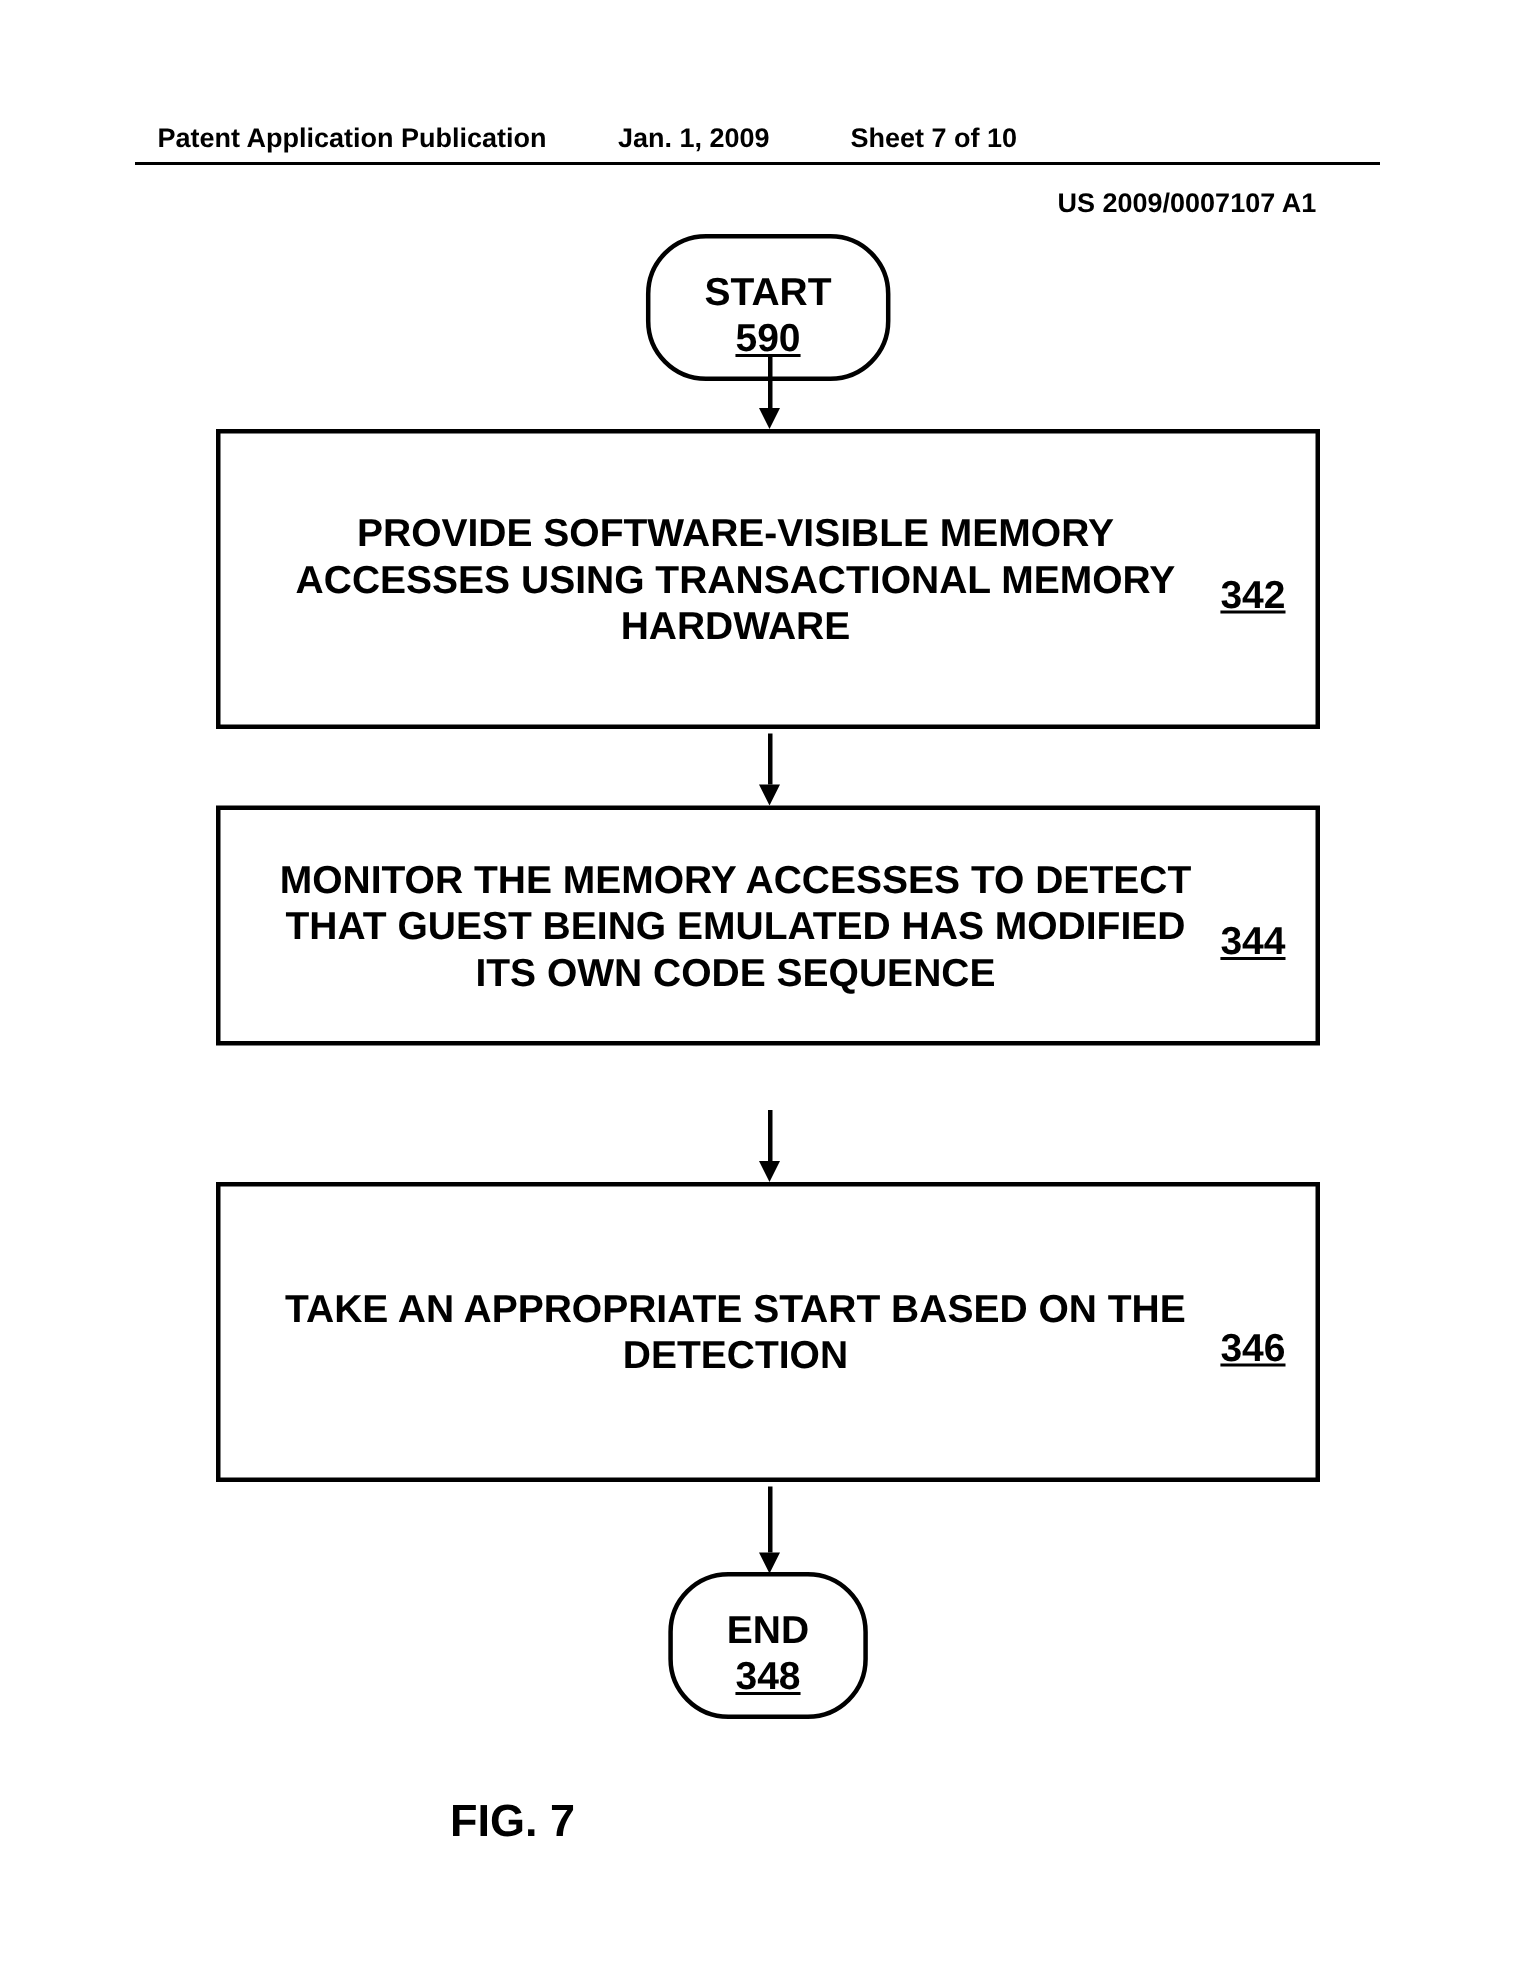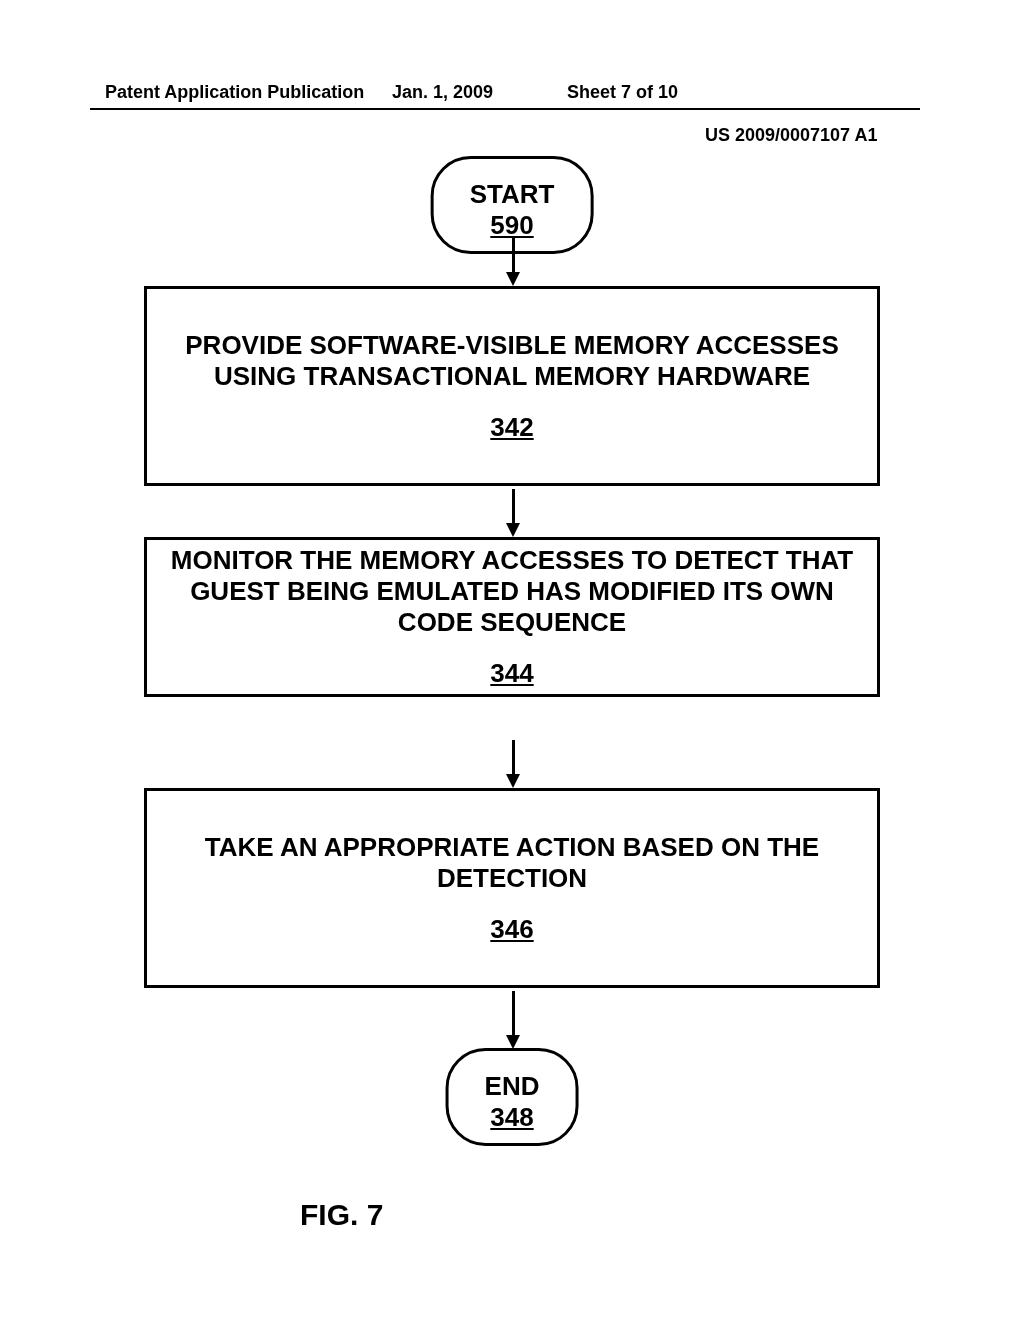--- a/index.html
+++ b/index.html
@@ -14,21 +14,21 @@
   .header {
     position: absolute;
     top: 82px;
     left: 0;
     width: 1024px;
     font-size: 18px;
     font-weight: bold;
   }
   .header span { white-space: pre; }
   .hdr-pub   { position: absolute; left: 105px; }
-  .hdr-date  { position: absolute; left: 392px; }
+  .hdr-date  { position: absolute; left: 412px; }
   .hdr-sheet { position: absolute; left: 567px; }
   .hdr-num   { position: absolute; left: 705px; margin-top: 43px; }
   .hdr-rule {
     position: absolute;
     top: 108px;
     left: 90px;
     width: 830px;
     border-top: 2px solid #000;
   }
 
@@ -45,21 +45,21 @@
   }
   .terminal .ref { text-decoration: underline; }
 
   .box {
     position: absolute;
     border: 3px solid #000;
     text-align: center;
     font-size: 26px;
     font-weight: bold;
     display: flex;
-    flex-direction: column;
+    flex-direction: row;
     justify-content: center;
     align-items: center;
     padding: 0 20px;
     box-sizing: border-box;
   }
   .box .ref { text-decoration: underline; margin-top: 20px; }
 
   .arrow {
     position: absolute;
     left: 50%;
@@ -122,21 +122,21 @@
   <div>MONITOR THE MEMORY ACCESSES TO DETECT THAT GUEST BEING EMULATED HAS MODIFIED ITS OWN CODE SEQUENCE</div>
   <div class="ref">344</div>
 </div>
 
 <div class="arrow" style="top:740px;">
   <div class="shaft" style="top:0; height:34px;"></div>
   <div class="head" style="top:34px;"></div>
 </div>
 
 <div class="box" style="top:788px; left:144px; width:736px; height:200px;">
-  <div>TAKE AN APPROPRIATE ACTION BASED ON THE DETECTION</div>
+  <div>TAKE AN APPROPRIATE START BASED ON THE DETECTION</div>
   <div class="ref">346</div>
 </div>
 
 <div class="arrow" style="top:991px;">
   <div class="shaft" style="top:0; height:44px;"></div>
   <div class="head" style="top:44px;"></div>
 </div>
 
 <div class="terminal" style="top:1048px;">
   <div>END</div>

